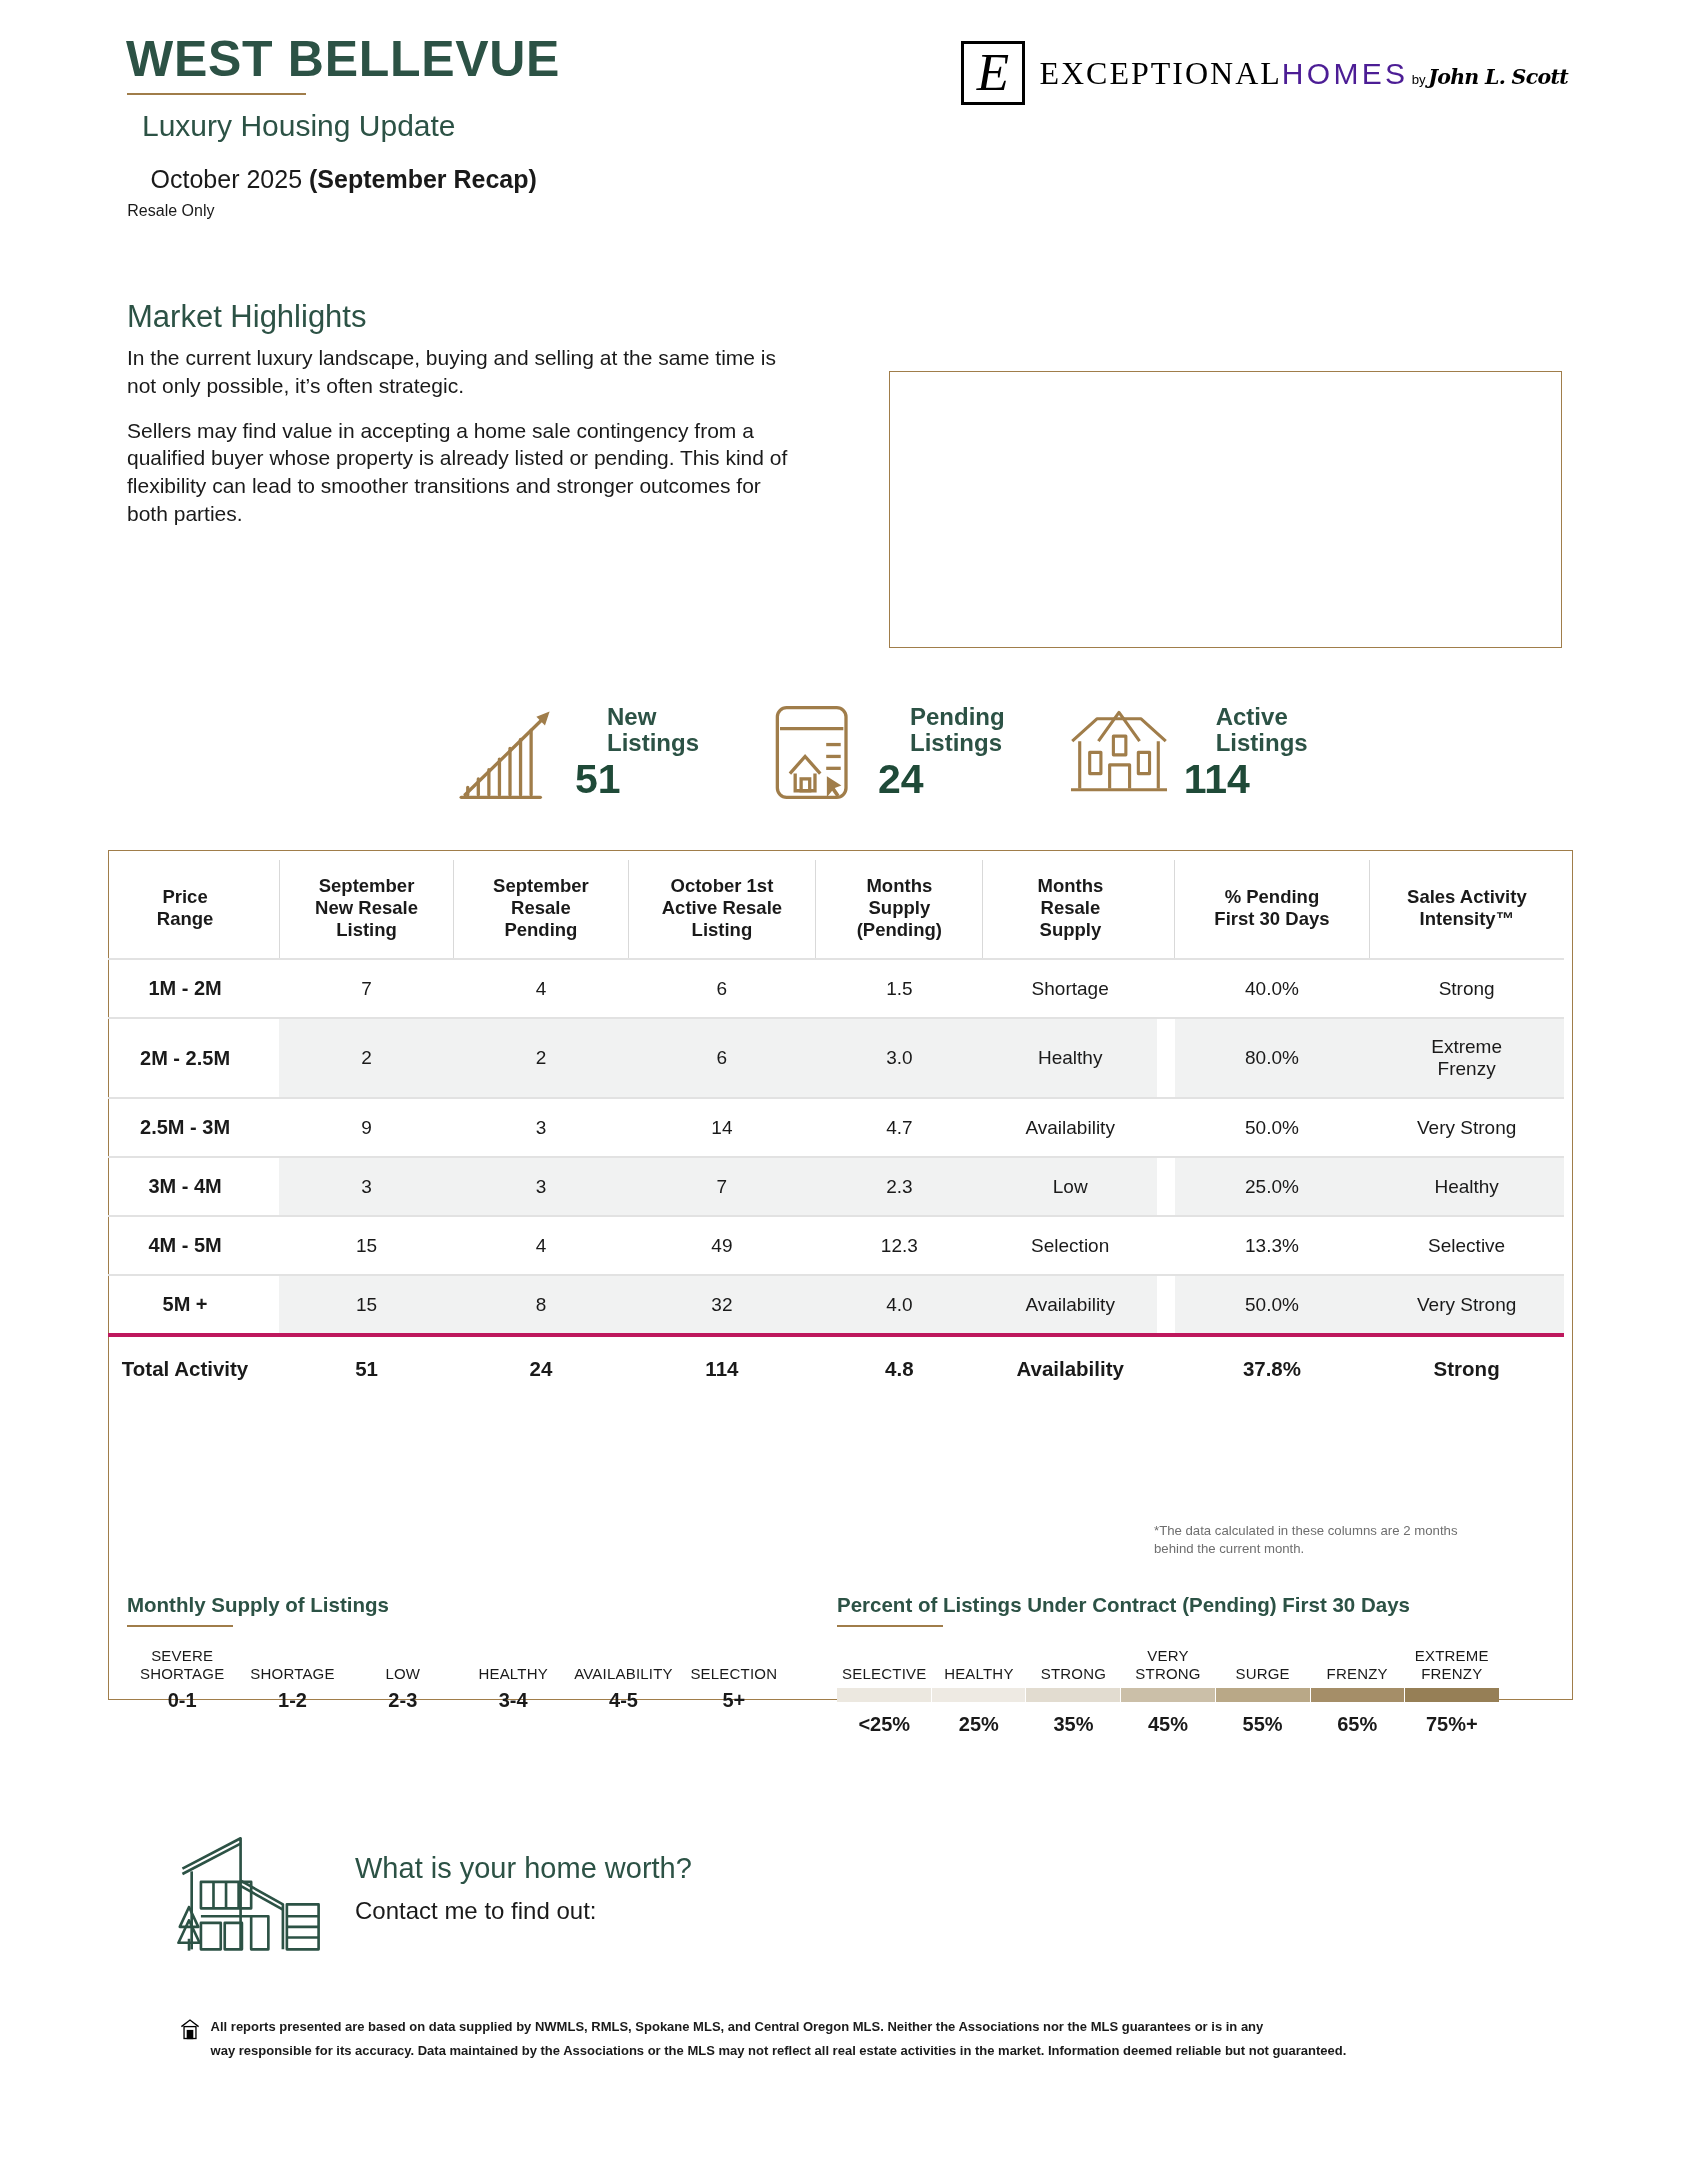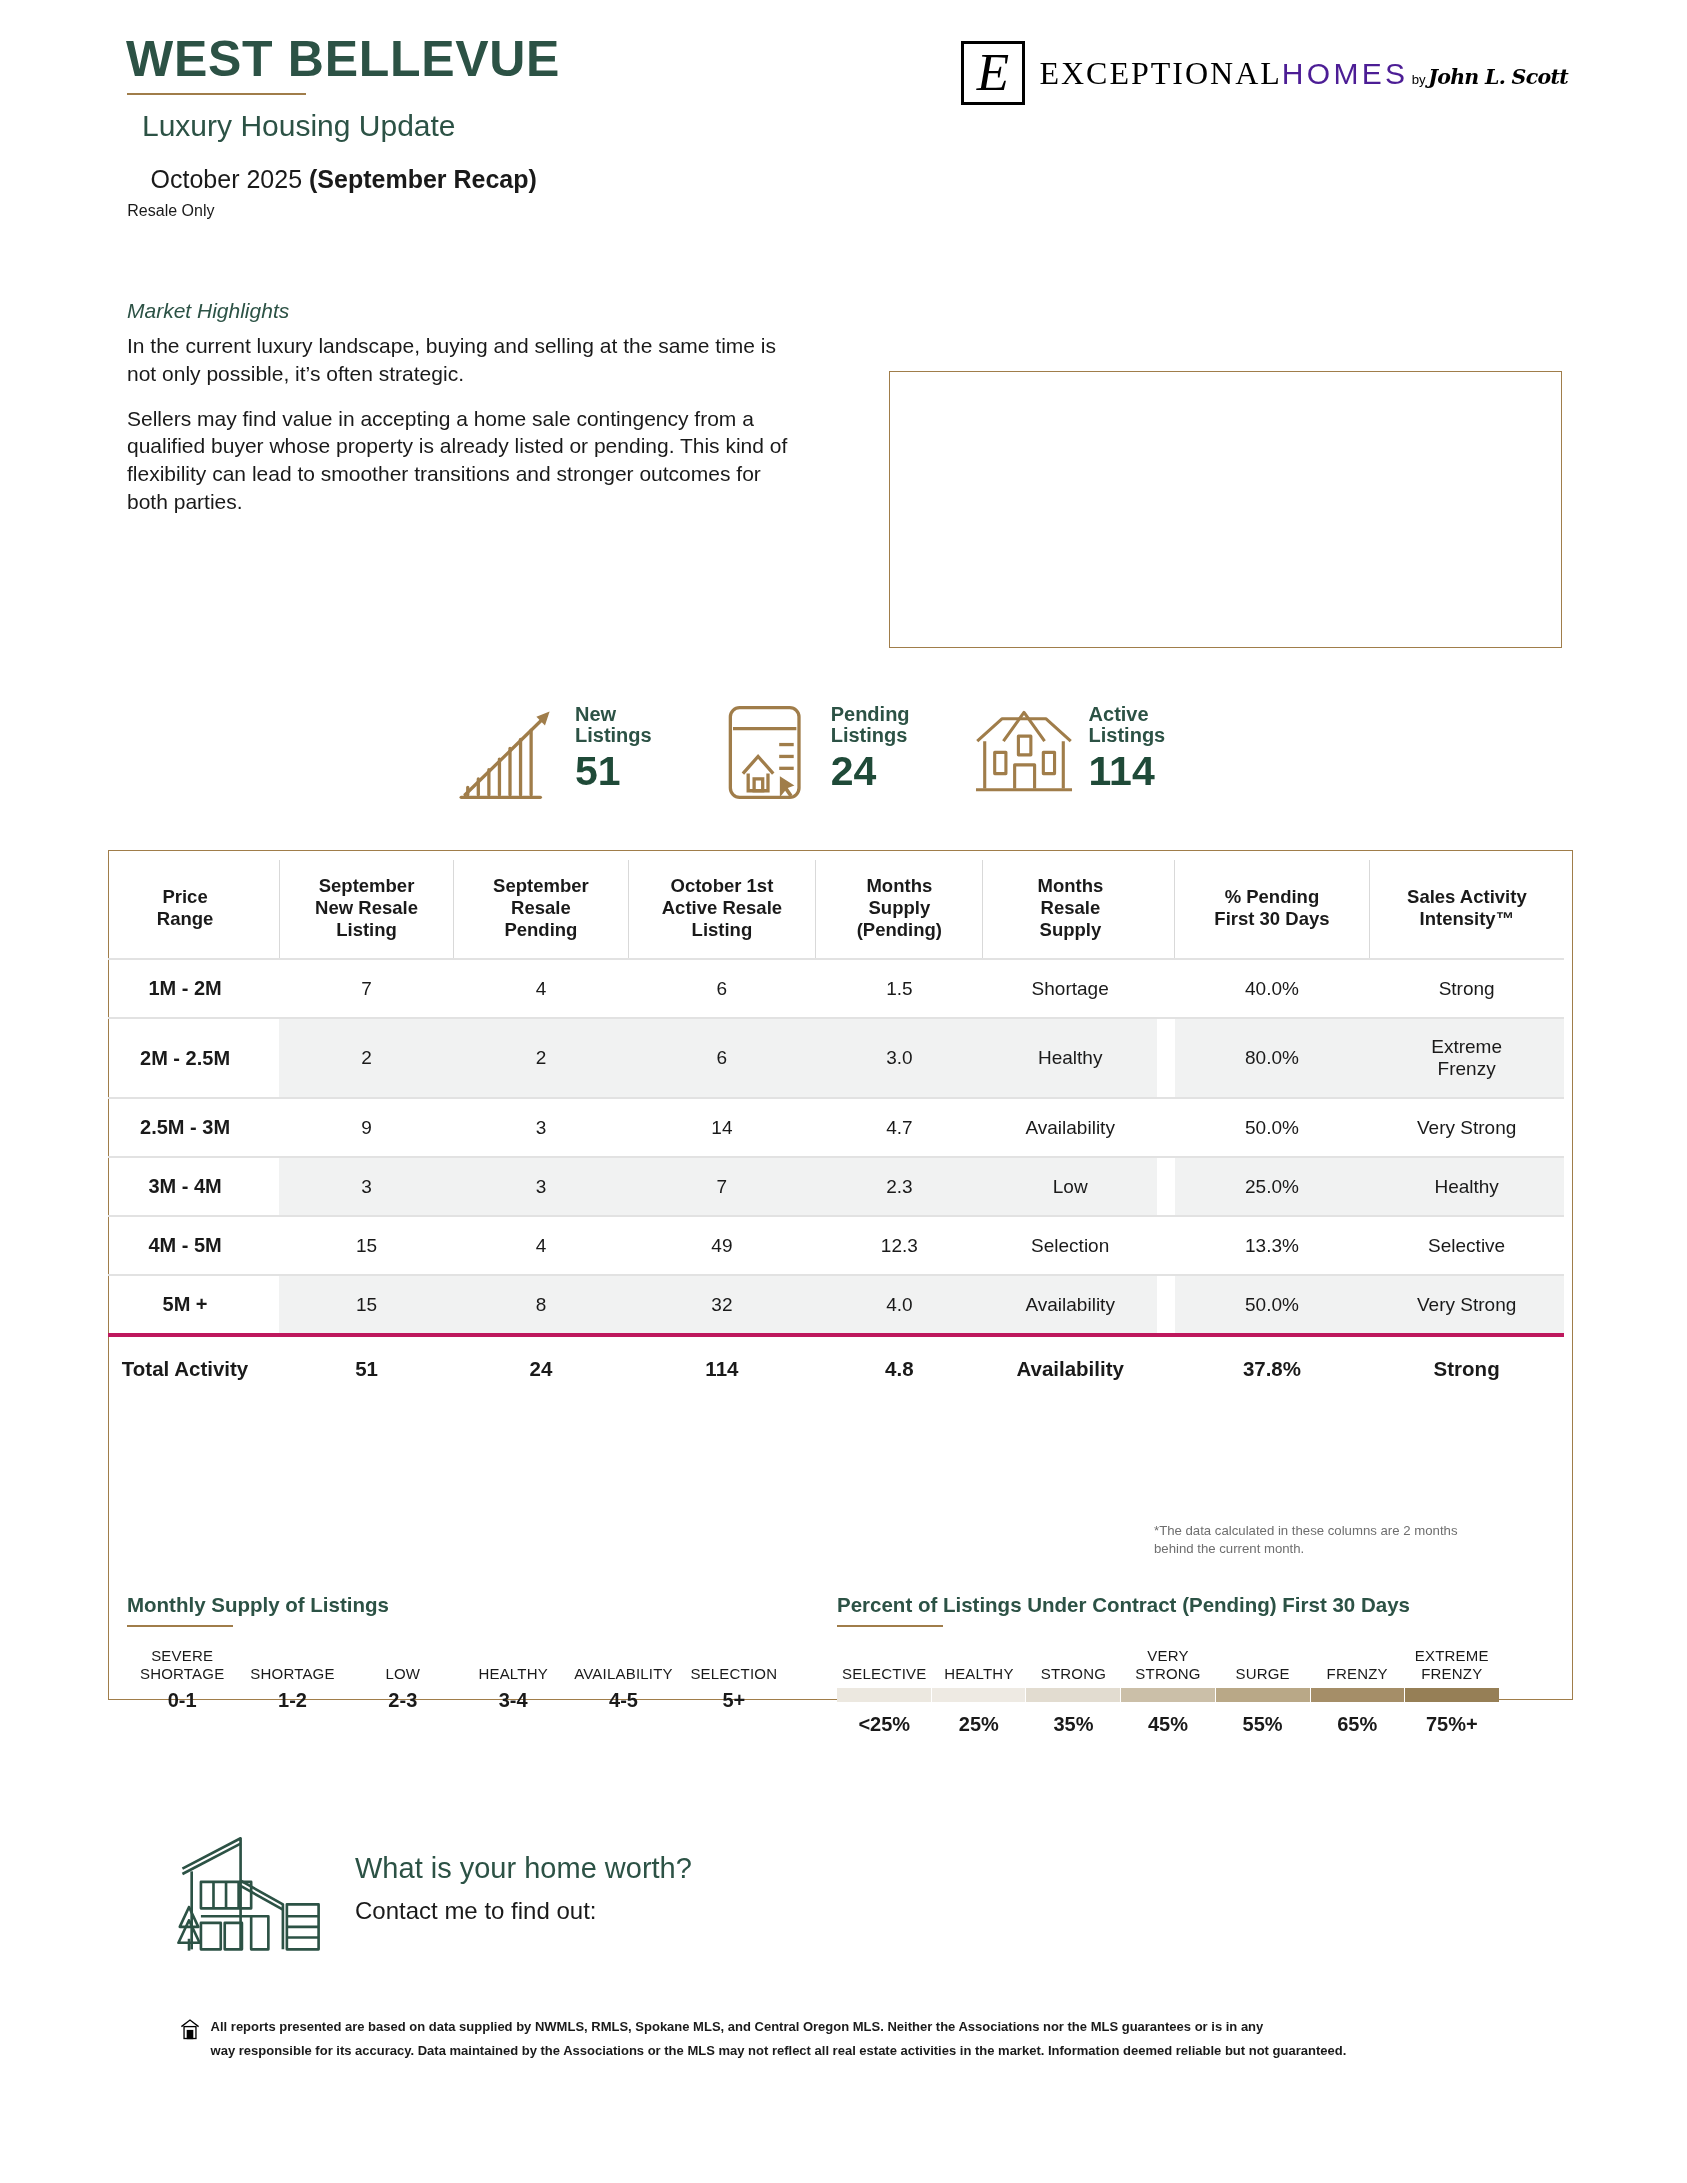--- a/index.html
+++ b/index.html
@@ -124,25 +124,24 @@
   }
 
   
   .highlights {
     position: absolute;
     left: 127px;
     top: 299px;
     width: 662px;
   }
   .highlights h2 {
-    font-size: 21px;
+    font-size: 31px;
     color: #2c5245;
     font-weight: normal;
     margin: 0 0 9.3px 0;
-    font-style: italic;
   }
   .highlights p {
     font-size: 21px;
     line-height: 1.32;
     margin: 0 0 17px 0;
     color: #1a1a1a;
   }
   .highlights p:last-child { margin-bottom: 0; }
 
   .media-box {
@@ -162,25 +161,26 @@
     left: 457px;
     top: 701px;
     display: flex;
     align-items: flex-start;
     gap: 61px;
   }
   .stat { display: flex; align-items: flex-start; gap: 12px; }
   .stat-icon { width: 106px; height: 99px; flex: none; }
   .stat-txt { padding-top: 2.6px; }
   .stat-label {
-    font-size: 20px;
+    font-size: 24px;
     font-weight: bold;
     color: #2c5245;
     line-height: 1.08;
     white-space: pre-line;
+    margin-left: 32px;
   }
   .stat-value {
     font-size: 41px;
     font-weight: bold;
     color: #1f4a38;
     line-height: 1.0;
     margin-top: 4px;
   }
 
   

